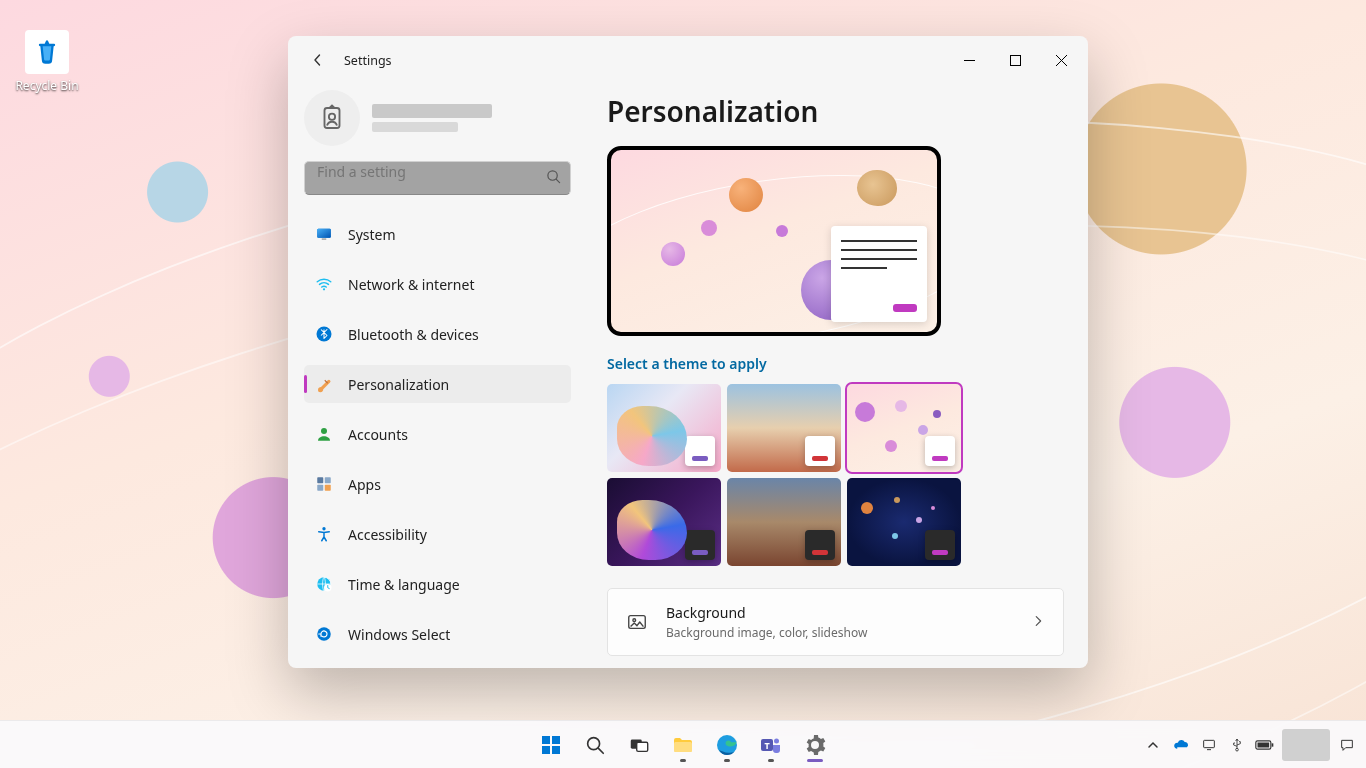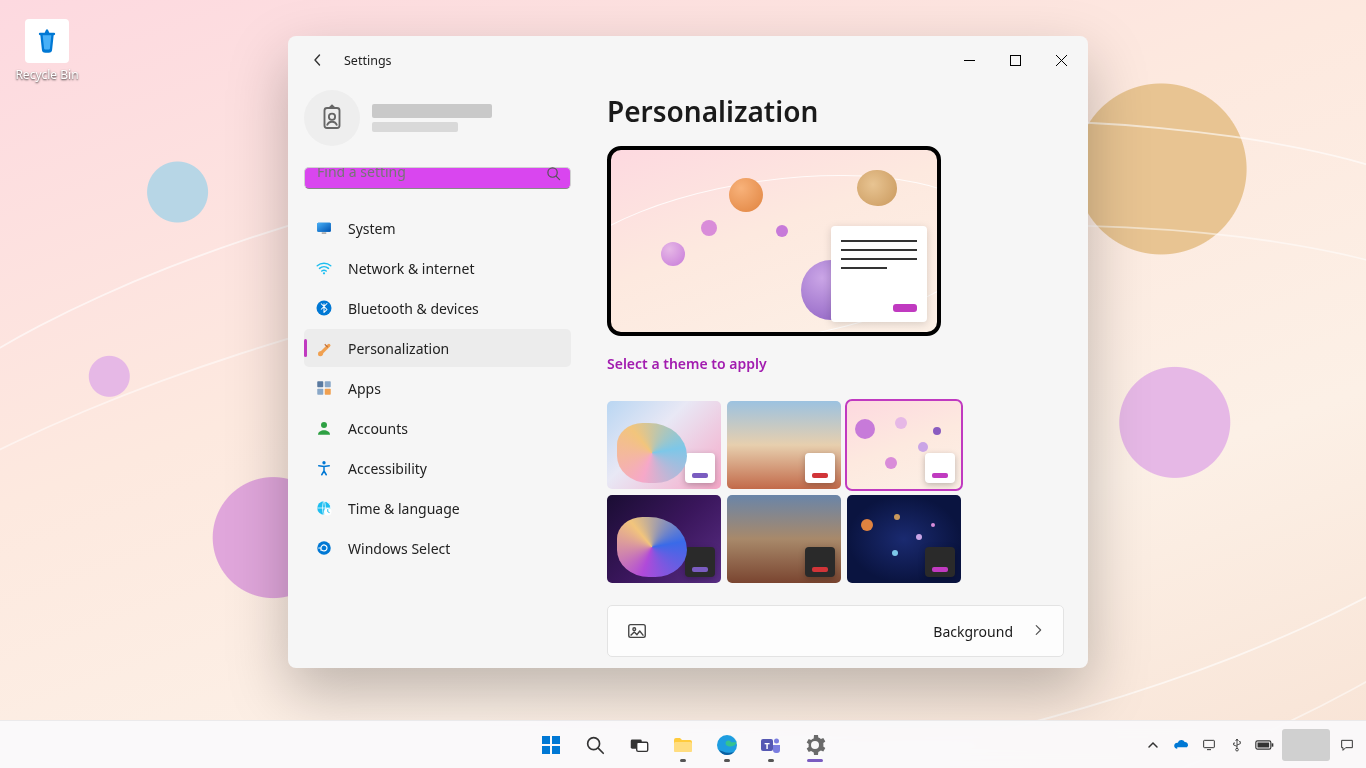--- a/index.html
+++ b/index.html
@@ -20,21 +20,21 @@
 .desktop::after {
   content: ""; position: absolute; left: -200px; top: 140px; width: 1800px; height: 640px;
   border: 2px solid rgba(255,255,255,0.6); border-radius: 50%; transform: rotate(-8deg);
 }
 .desktop::before {
   content: ""; position: absolute; left: -300px; top: 260px; width: 1900px; height: 640px;
   border: 2px solid rgba(255,255,255,0.5); border-radius: 50%; transform: rotate(-10deg);
 }
 
 
-.desktop-icon { position: absolute; top: 19px; left: 12px; width: 70px; text-align: center; cursor: pointer; }
+.desktop-icon { position: absolute; top: 30px; left: 12px; width: 70px; text-align: center; cursor: pointer; }
 .desktop-icon .icon-img {
   width: 44px; height: 44px; margin: 0 auto 3px; border-radius: 4px;
   background: #fff; display: flex; align-items: center; justify-content: center;
 }
 .desktop-icon .icon-img svg { width: 28px; height: 28px; }
 .desktop-icon .label { font-size: 12px; color: #fff; text-shadow: 0 1px 2px rgba(0,0,0,.8); }
 
 
 .window {
   position: absolute; left: 288px; top: 36px; width: 800px; height: 632px;
@@ -52,26 +52,26 @@
 
 .sidebar { width: 295px; padding: 0 12px 16px 16px; display: flex; flex-direction: column; }
 .account-row { display: flex; align-items: center; gap: 12px; padding: 6px 0 14px; }
 .avatar { width: 56px; height: 56px; border-radius: 50%; background: #eee; display: flex; align-items: center; justify-content: center; }
 .account-info { flex: 1; }
 .account-info .name { width: 120px; height: 14px; background: #c9c9c9; margin-bottom: 4px; border-radius: 2px; }
 .account-info .email { width: 86px; height: 10px; background: #d9d9d9; border-radius: 2px; }
 
 .search-wrap { position: relative; margin-bottom: 20px; }
 .search-wrap input {
-  width: 100%; height: 22px; border: 1px solid #d0d0d0; border-bottom: 1.5px solid #888;
-  border-radius: 5px; background: #d946ef; padding: 0 34px 13px 12px; font-size: 14px; color: #333; outline: none;
+  width: 100%; height: 34px; border: 1px solid #d0d0d0; border-bottom: 1.5px solid #888;
+  border-radius: 5px; background: #a3a3a3; padding: 0 34px 13px 12px; font-size: 14px; color: #333; outline: none;
 }
 .search-icon { position: absolute; right: 10px; top: 50%; transform: translateY(-50%); color: #555; }
 
-.nav { display: flex; flex-direction: column; gap: 2px; }
+.nav { display: flex; flex-direction: column; gap: 12px; }
 .nav-item { display: flex; align-items: center; gap: 14px; height: 38px; border-radius: 5px; padding: 0 10px; cursor: pointer; font-size: 14px; color: #222; position: relative; }
 .nav-item.active { background: #ececec; }
 .nav-item.active::before { content: ""; position: absolute; left: 0; top: 10px; bottom: 10px; width: 3px; background: #c03ac0; border-radius: 2px; }
 .nav-item .nicon { width: 20px; height: 20px; display: flex; align-items: center; justify-content: center; }
 
 
 .main { flex: 1; padding: 8px 24px 0; overflow-y: auto; }
 .main h1 { font-size: 28px; font-weight: 600; color: #1a1a1a; margin-bottom: 16px; }
 
 .preview {
@@ -86,21 +86,21 @@
 .preview .p-mid { width: 34px; height: 34px; left: 118px; top: 28px; background: radial-gradient(circle at 35% 30%, #f8b27a, #e0833f); }
 .preview .p-sm1 { width: 24px; height: 24px; left: 50px; top: 92px; background: radial-gradient(circle at 35% 30%, #e6b8e6, #c77ad9); }
 .preview .p-sm2 { width: 16px; height: 16px; left: 90px; top: 70px; background: #d98cd9; }
 .preview .p-sm3 { width: 12px; height: 12px; left: 165px; top: 75px; background: #c77ad9; }
 .preview .cookie { position: absolute; right: 40px; top: 20px; width: 40px; height: 36px; background: radial-gradient(circle at 40% 40%, #e8c492, #c9985c); border-radius: 50% 50% 48% 52%; }
 .preview .mini-card { position: absolute; right: 10px; bottom: 10px; width: 96px; height: 96px; background: #fff; border-radius: 4px; box-shadow: 0 2px 8px rgba(0,0,0,.15); padding: 14px 10px 10px; }
 .preview .mini-card .line { height: 2px; background: #333; margin-bottom: 7px; }
 .preview .mini-card .line.short { width: 60%; }
 .preview .mini-card .accent { position: absolute; right: 10px; bottom: 10px; width: 24px; height: 8px; background: #c03ac0; border-radius: 3px; }
 
-.subhead { font-size: 14px; font-weight: 600; margin-bottom: 28px; color: #a21caf; }
+.subhead { font-size: 14px; font-weight: 600; margin-bottom: 11px; color: #0369a1; }
 
 .themes { display: grid; grid-template-columns: repeat(3, 114px); grid-auto-rows: 88px; gap: 6px; margin-bottom: 22px; }
 .theme { border-radius: 5px; position: relative; cursor: pointer; overflow: hidden; }
 .theme.selected { outline: 2px solid #c03ac0; outline-offset: 0; }
 .theme .chip { position: absolute; right: 6px; bottom: 6px; width: 30px; height: 30px; border-radius: 4px; box-shadow: 0 2px 6px rgba(0,0,0,.25); display: flex; align-items: flex-end; justify-content: center; padding-bottom: 5px; }
 .theme .chip .bar { width: 16px; height: 5px; border-radius: 2px; }
 .theme .chip.light { background: #fff; }
 .theme .chip.dark { background: #2a2a2a; }
 
 .t0 { background: linear-gradient(135deg,#b9d6f2 0%, #e8e8f5 40%, #f6a8c8 100%); }
@@ -112,21 +112,21 @@
 .t3::after { content:""; position:absolute; left:10px; bottom:6px; width:70px; height:60px; background: conic-gradient(from 200deg,#b04ad9,#f2c57c,#3a6ae8,#b04ad9); border-radius: 40% 60% 50% 50%; filter: blur(.3px);}
 .t4 { background: linear-gradient(180deg,#6a85a8 0%, #a8896a 50%, #7a4530 100%); }
 .t5 { background: radial-gradient(ellipse at 50% 50%, #1a2a70 0%, #0a1440 70%); }
 .t5::after { content:""; position:absolute; left:14px; top:24px; width:12px;height:12px;background:#e0833f;border-radius:50%;box-shadow: 30px -8px 0 -3px #c9985c, 52px 12px 0 -3px #caa5e6, 28px 28px 0 -3px #7dc7e8, 66px 0 0 -4px #d98cd9; }
 
 .setting-card {
   border: 1px solid #e3e3e3; border-radius: 5px; background: #fdfdfd;
   display: flex; align-items: center; gap: 18px; padding: 14px 18px; cursor: pointer;
 }
 .setting-card .card-icon { width: 22px; height: 22px; color: #444; }
-.setting-card .card-text { flex: 1; text-align: right; }
+.setting-card .card-text { flex: 1; }
 .setting-card .card-title { font-size: 14px; color: #1a1a1a; }
 .setting-card .card-desc { font-size: 12px; color: #6a6a6a; margin-top: 2px; }
 .setting-card .chev { color: #555; }
 
 
 .taskbar {
   position: absolute; left: 0; right: 0; bottom: 0; height: 48px;
   background: rgba(250,250,252,.92); backdrop-filter: blur(8px);
   border-top: 1px solid rgba(0,0,0,.06);
   display: flex; align-items: center;
@@ -248,36 +248,36 @@
               <svg width="18" height="18" viewBox="0 0 24 24">
                 <path d="M4 20c0-3 2-4 4-4l9-9a2 2 0 1 1 3 3l-9 9c0 2-1 4-4 4-2 0-3-1-3-3z" fill="#f0a050"></path>
                 <path d="M13 7l4 4" stroke="#c0703a" stroke-width="1.5"></path>
               </svg>
             </span>
           <span>Personalization</span>
         </div>
         <div class="nav-item">
           <span class="nicon">
               <svg width="18" height="18" viewBox="0 0 24 24">
+                <circle cx="12" cy="8" r="4" fill="#2ea043"></circle>
+                <path d="M4 21c0-4 4-6 8-6s8 2 8 6" fill="#2ea043"></path>
+              </svg>
+            </span>
+          <span>Accounts</span>
+        </div>
+        <div class="nav-item">
+          <span class="nicon">
+              <svg width="18" height="18" viewBox="0 0 24 24">
                 <rect x="3" y="3" width="8" height="8" rx="1" fill="#5a7aa0"></rect>
                 <rect x="13" y="3" width="8" height="8" rx="1" fill="#8aa8c8"></rect>
                 <rect x="3" y="13" width="8" height="8" rx="1" fill="#8aa8c8"></rect>
                 <rect x="13" y="13" width="8" height="8" rx="1" fill="#f0a050"></rect>
               </svg>
             </span>
           <span>Apps</span>
-        </div>
-        <div class="nav-item">
-          <span class="nicon">
-              <svg width="18" height="18" viewBox="0 0 24 24">
-                <circle cx="12" cy="8" r="4" fill="#2ea043"></circle>
-                <path d="M4 21c0-4 4-6 8-6s8 2 8 6" fill="#2ea043"></path>
-              </svg>
-            </span>
-          <span>Accounts</span>
         </div>
         <div class="nav-item">
           <span class="nicon">
               <svg width="18" height="18" viewBox="0 0 24 24">
                 <circle cx="12" cy="5" r="2.2" fill="#0078d4"></circle>
                 <path d="M5 9l7 1 7-1M12 10v6m0 0-3 5m3-5 3 5" stroke="#0078d4" stroke-width="2" stroke-linecap="round" fill="none"></path>
               </svg>
             </span>
           <span>Accessibility</span>
         </div>
@@ -362,20 +362,21 @@
       <div class="setting-card">
         <span class="card-icon">
           <svg width="22" height="22" viewBox="0 0 24 24">
               <rect x="3" y="5" width="18" height="14" rx="2" fill="none" stroke="#444" stroke-width="1.5"></rect>
               <circle cx="9" cy="10" r="1.5" fill="none" stroke="#444" stroke-width="1.5"></circle>
               <path d="M5 17l4-4 3 3 3-4 4 5" fill="none" stroke="#444" stroke-width="1.5" stroke-linejoin="round"></path>
             </svg>
         </span>
         <div class="card-text">
           <div class="card-title">Background</div>
+          <div class="card-desc">Background image, color, slideshow</div>
         </div>
         <span class="chev">
           <svg width="14" height="14" viewBox="0 0 16 16">
               <path d="M6 3l5 5-5 5" fill="none" stroke="#555" stroke-width="1.4" stroke-linecap="round" stroke-linejoin="round"></path>
             </svg>
         </span>
       </div>
     </main>
   </div>
 </div>

